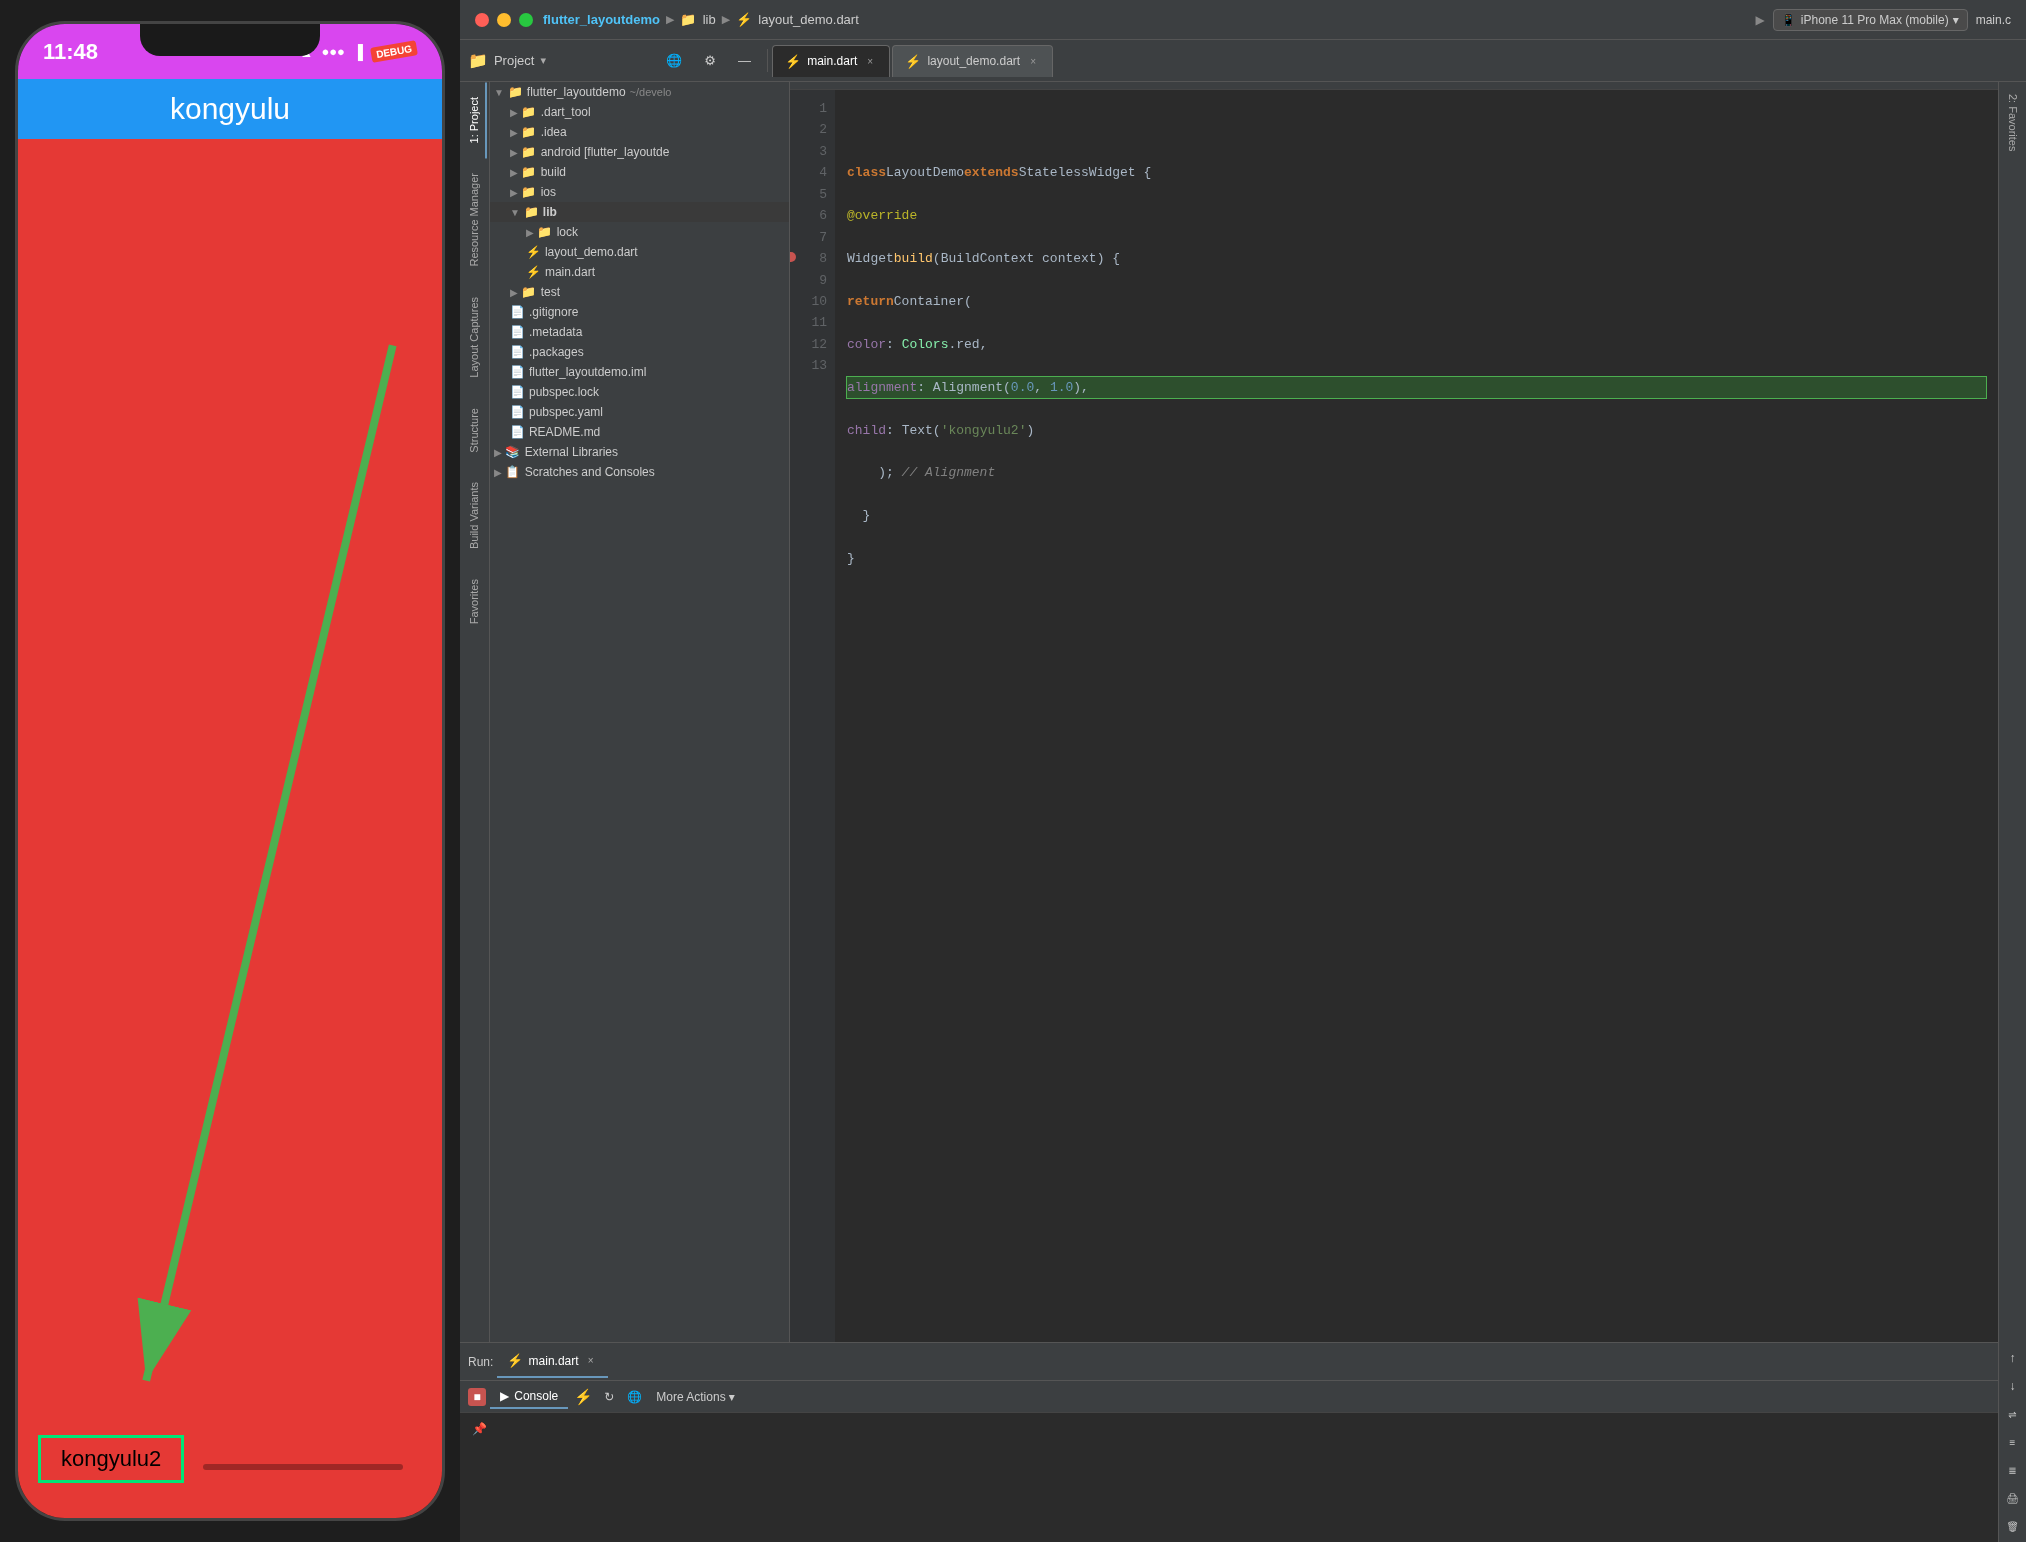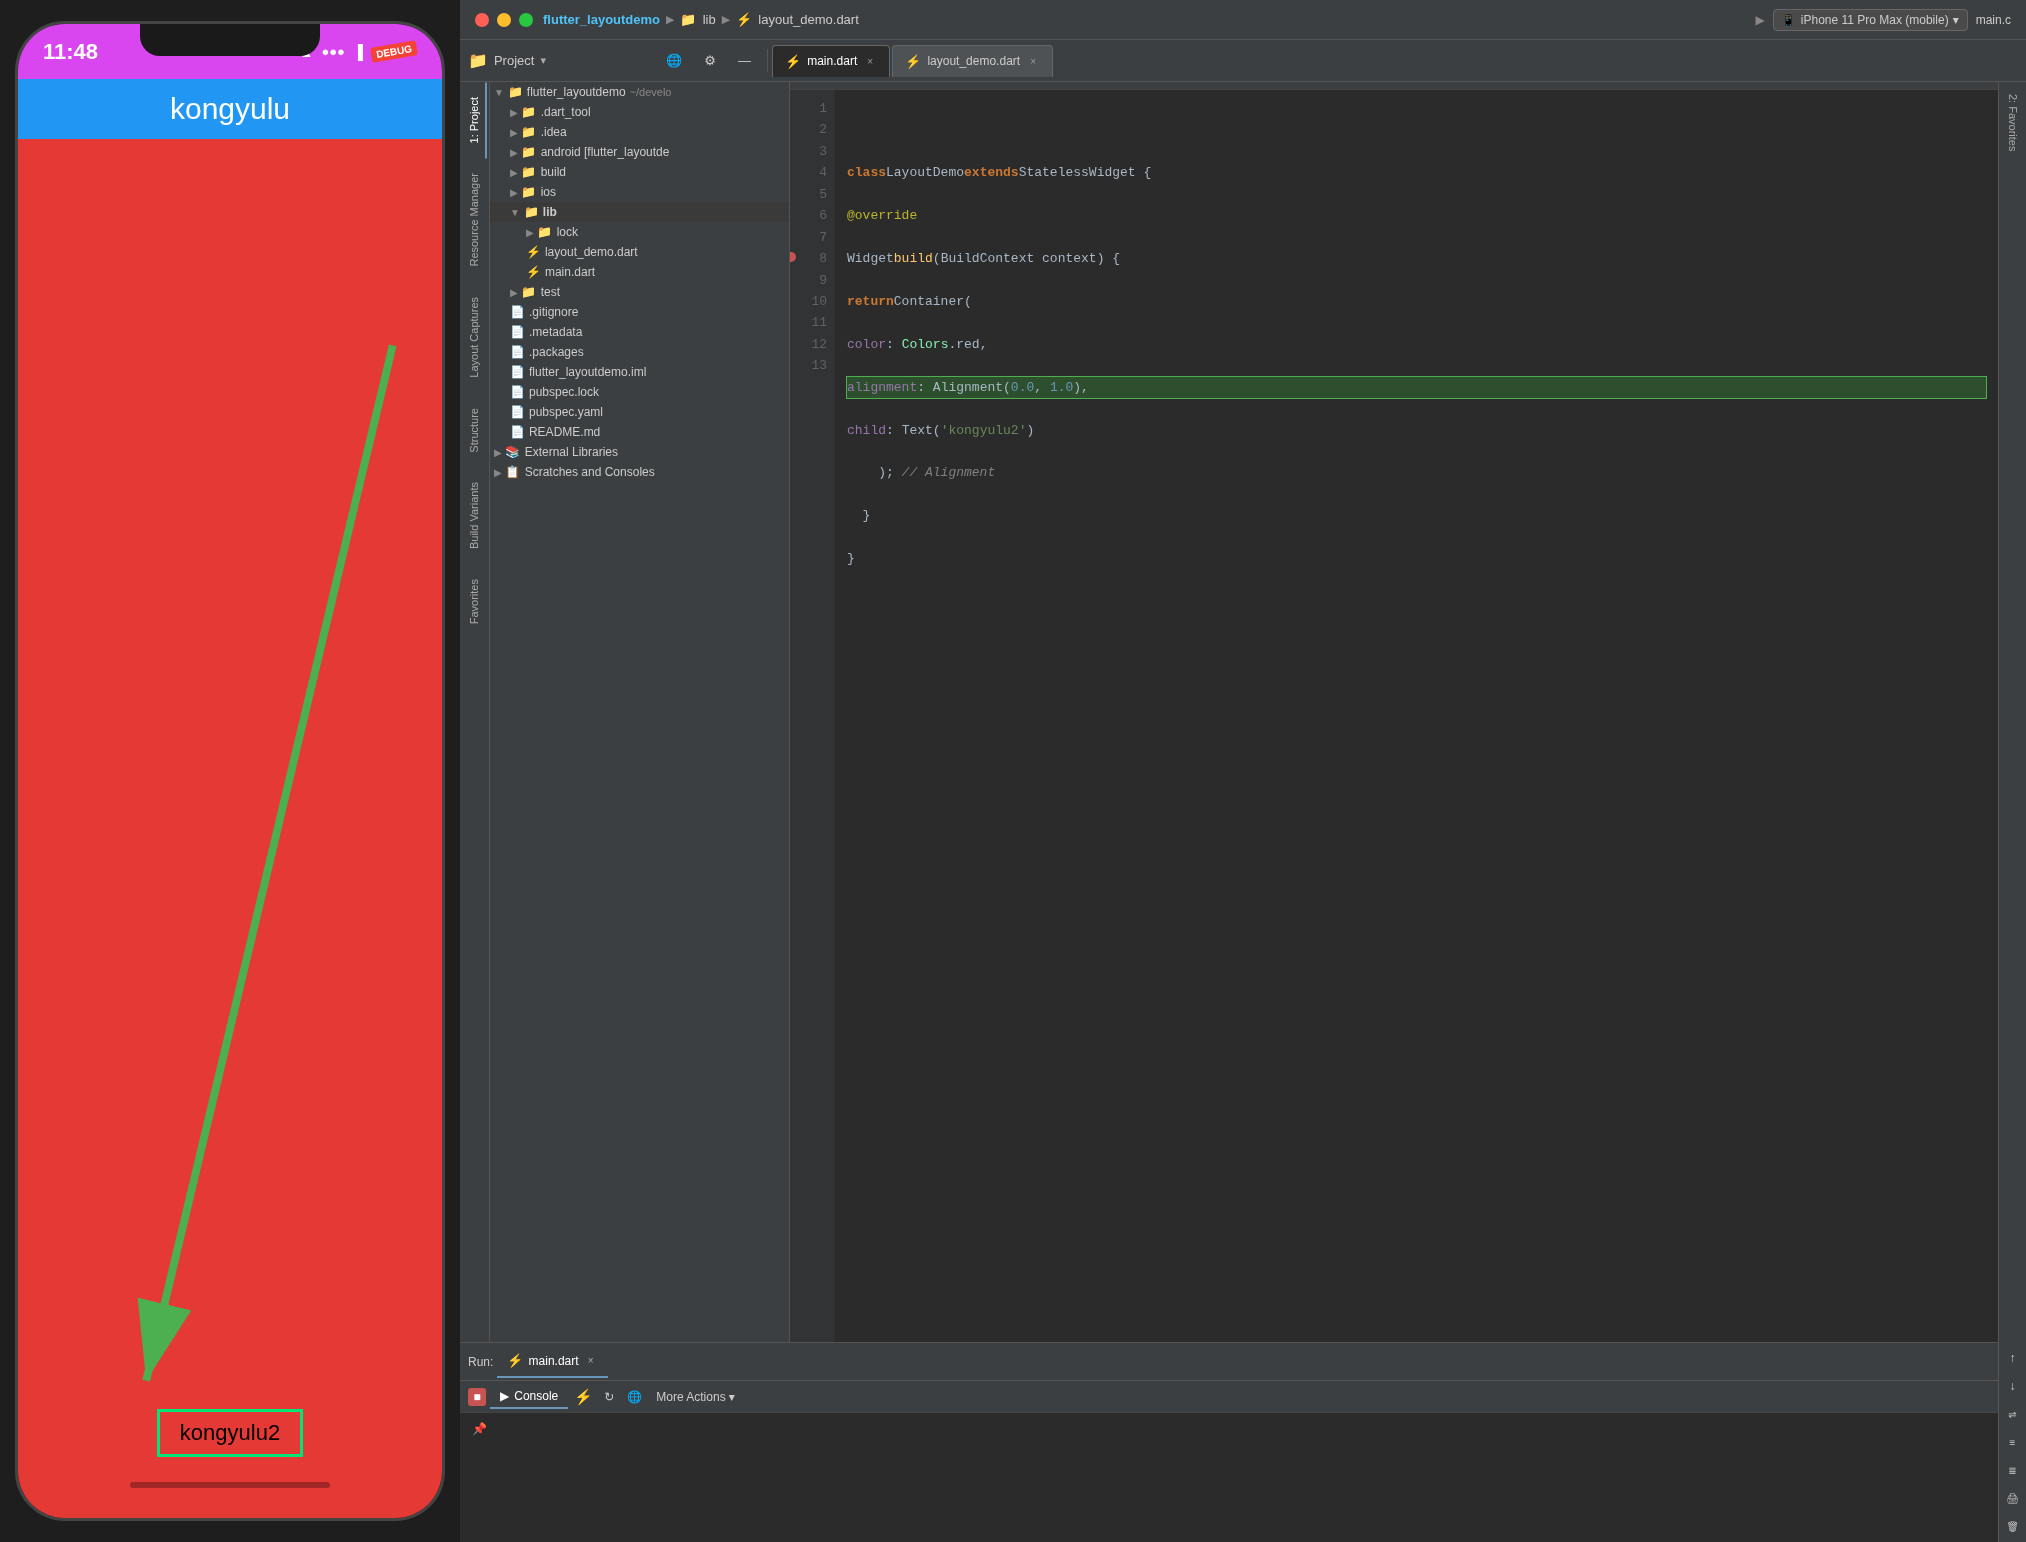--- a/index.html
+++ b/index.html
@@ -93,21 +93,21 @@
       display: flex;
       flex-direction: column;
       align-items: flex-start;
       justify-content: flex-end;
     }
 
     .phone-bottom-content {
       width: 100%;
       padding: 20px;
       display: flex;
-      flex-direction: column;
+      flex-direction: row;
       align-items: center;
     }
 
     .phone-text-label {
       color: black;
       font-size: 22px;
       font-weight: 500;
       background: transparent;
     }
 

